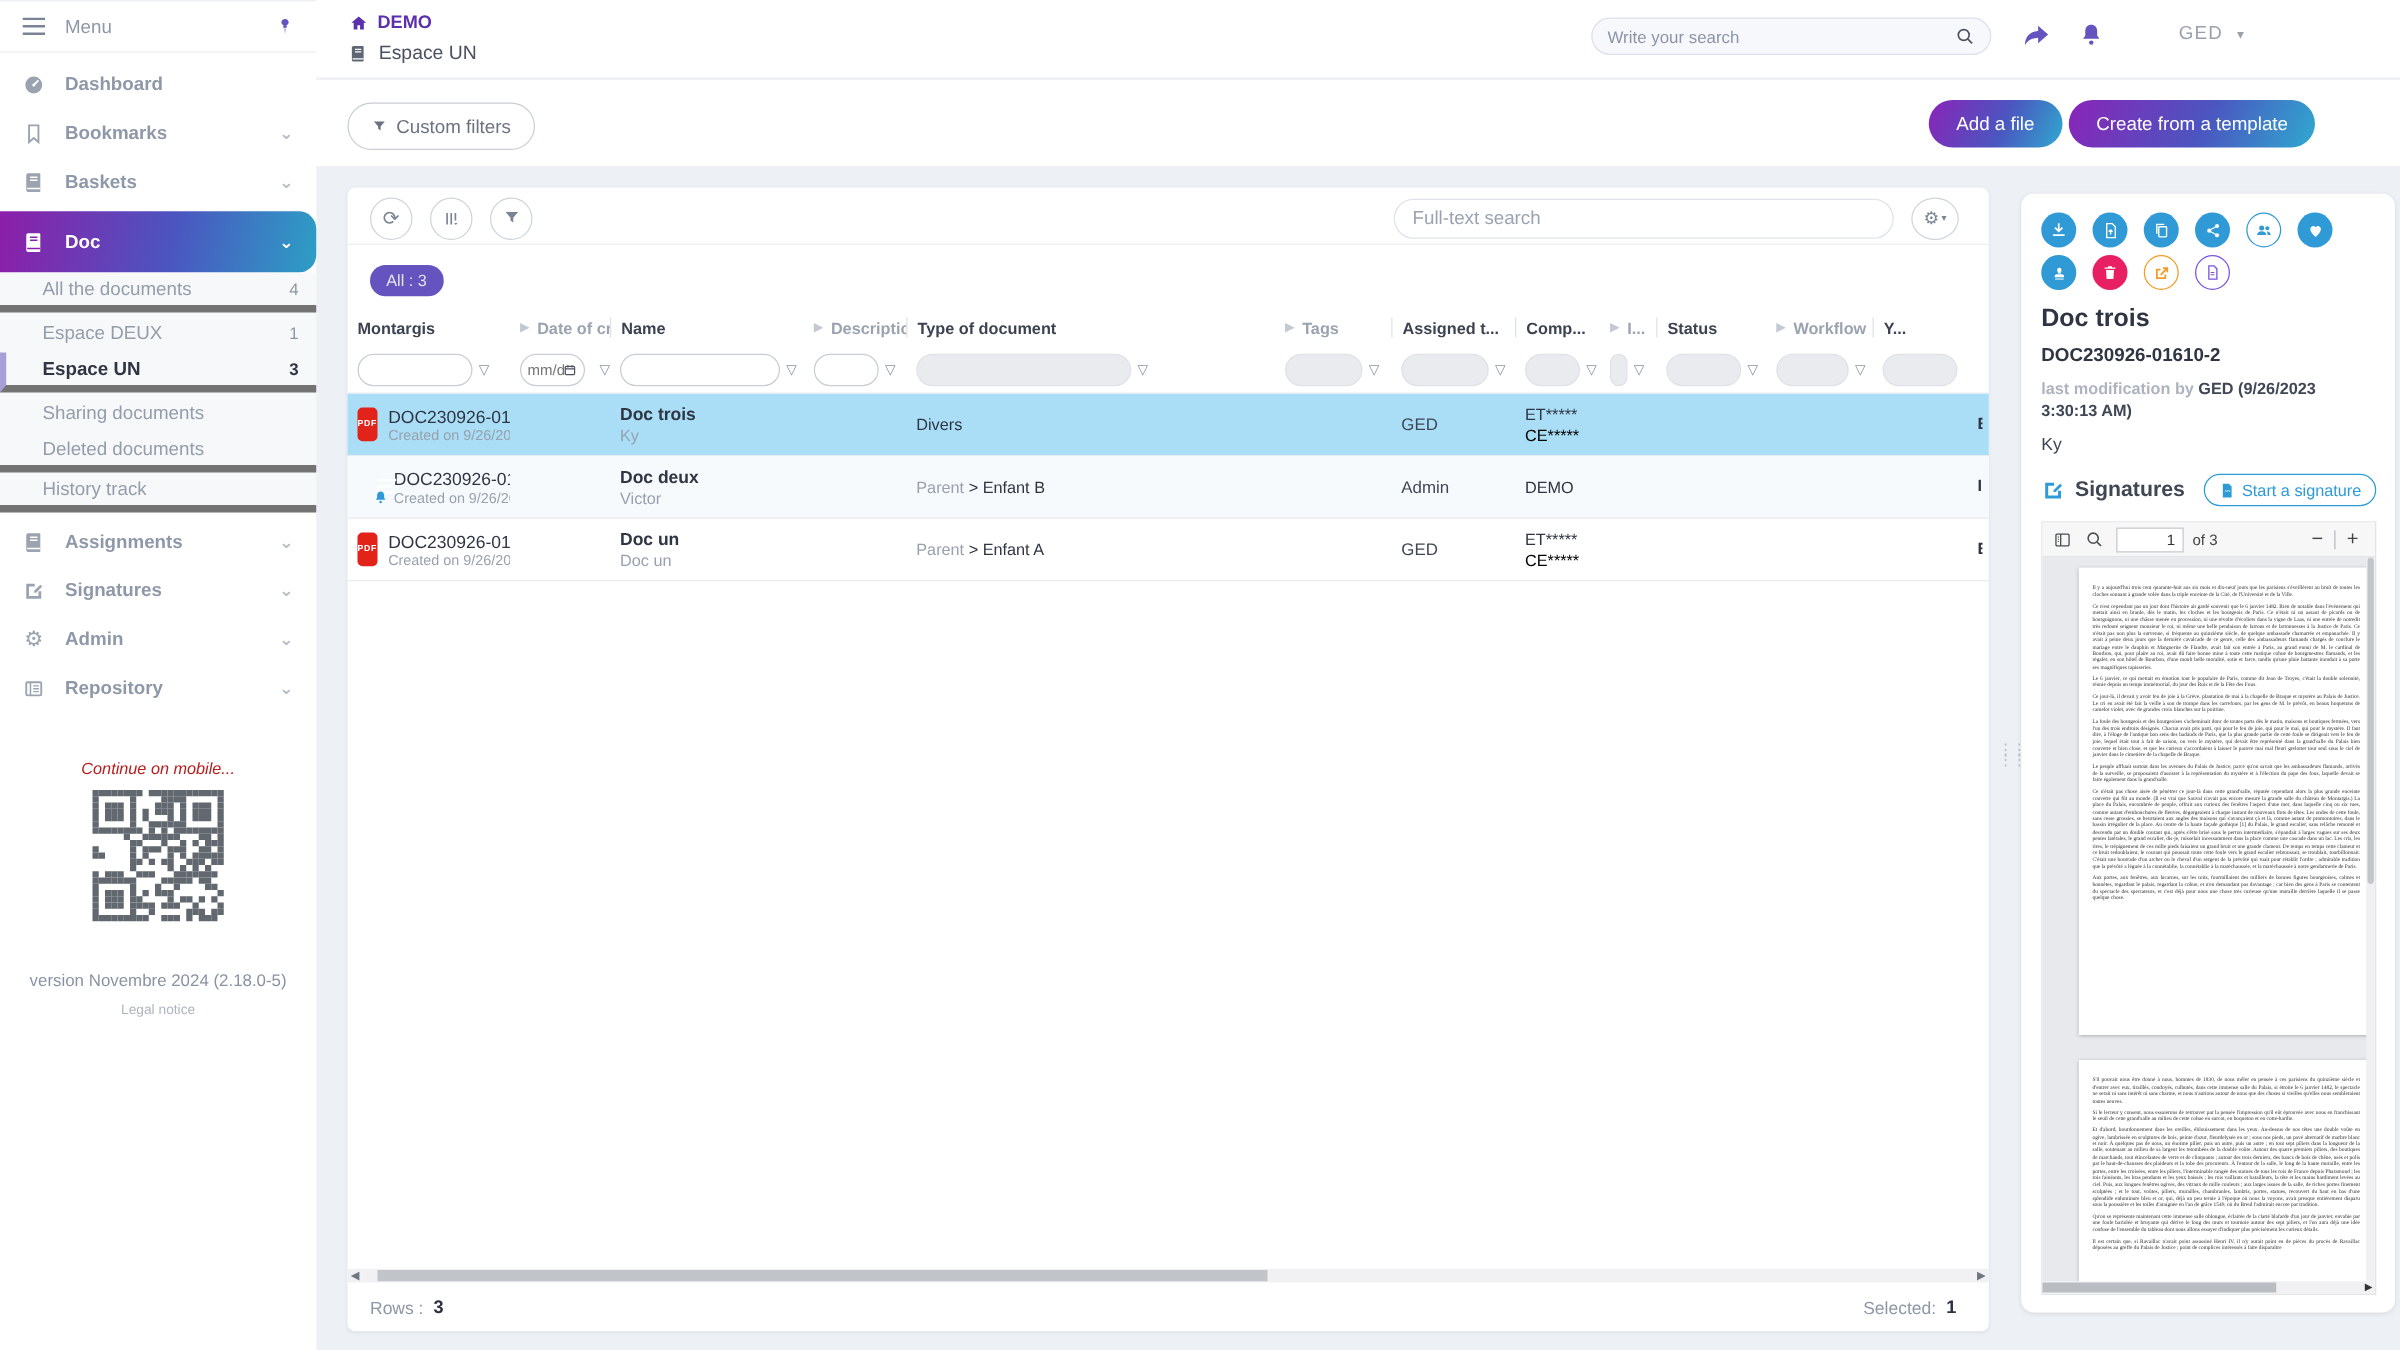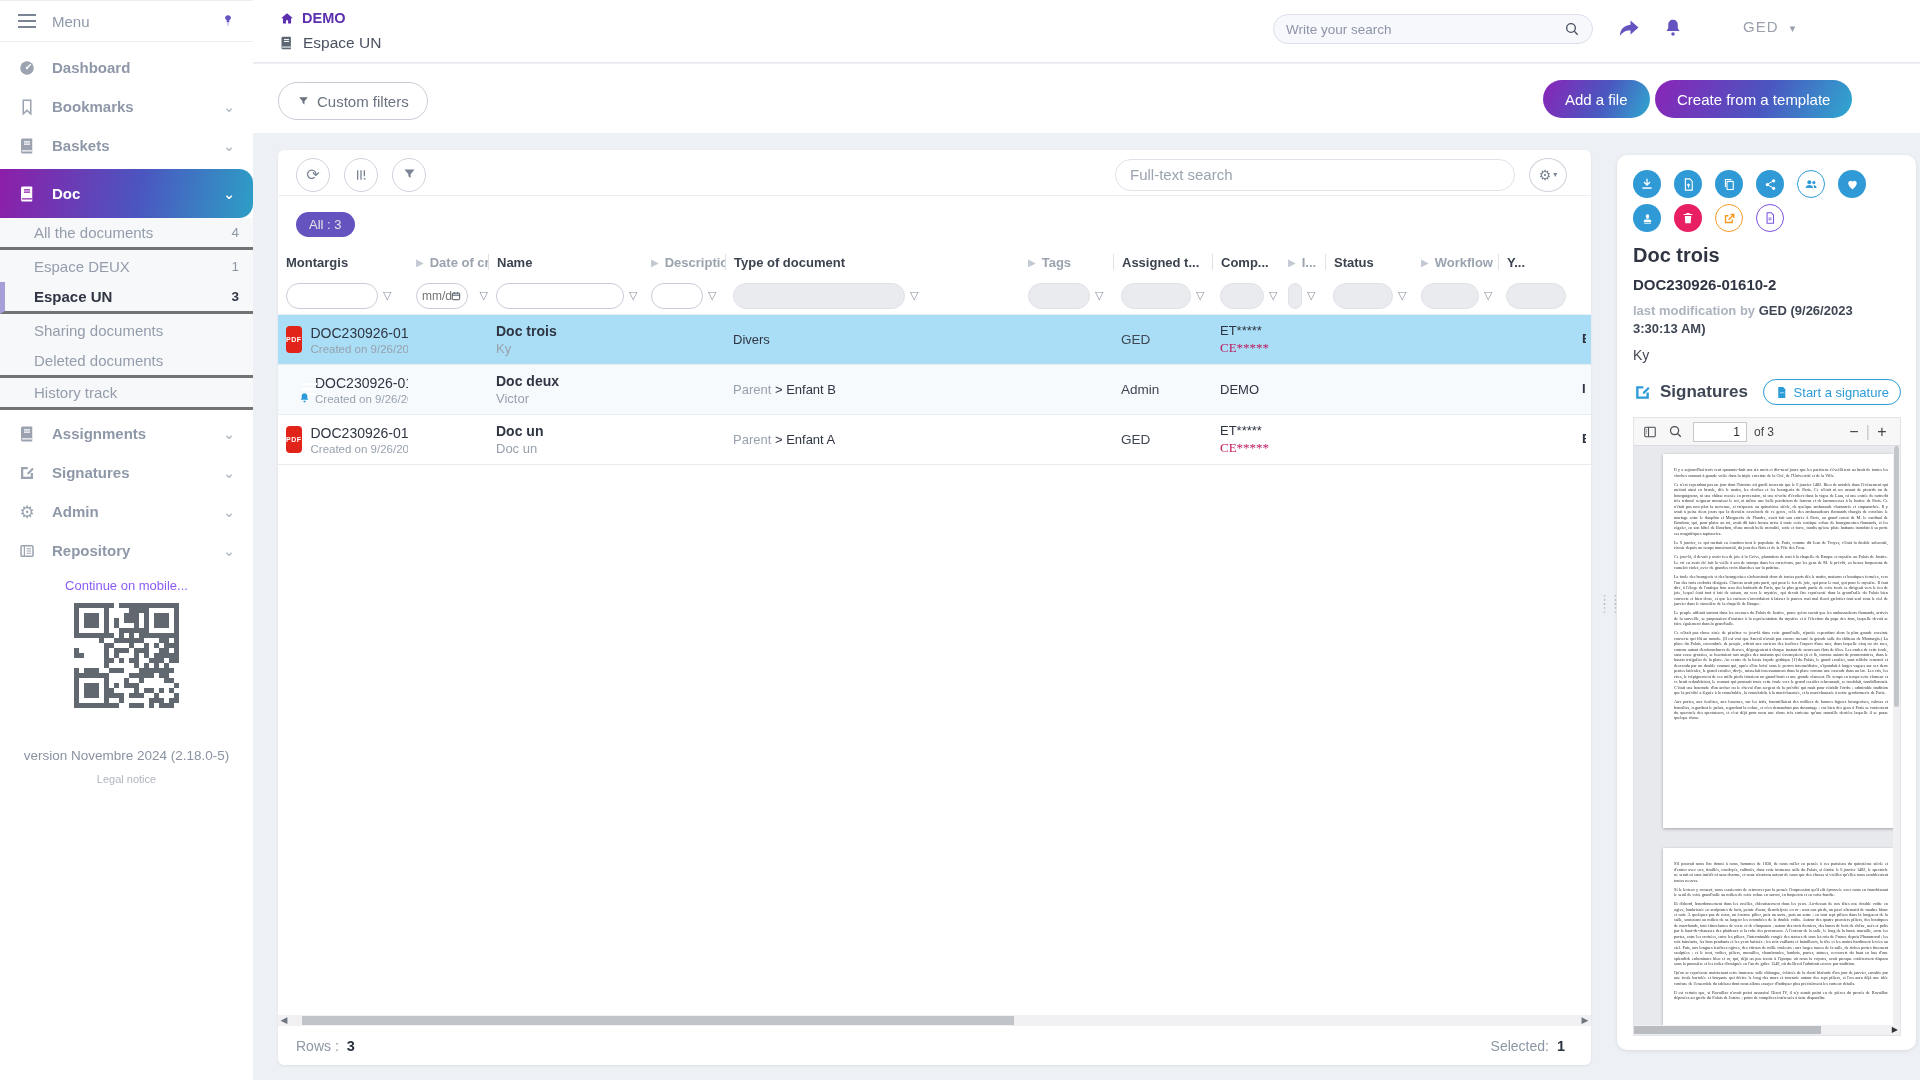--- a/index.html
+++ b/index.html
@@ -17,24 +17,24 @@
   .menu-row .pin { margin-left:auto; color:#6554c0; }
   .nav { padding-top:6px; }
   .nav-item { height:39px; display:flex; align-items:center; padding:0 18px; color:#8e98a8; font-size:15px; font-weight:600; cursor:pointer; }
   .nav-item .nlbl { margin-left:16px; }
   .nav-item .chev { margin-left:auto; color:#b6bcc6; font-size:14px; }
   .nav-item.active-doc { height:49px; margin-top:4px; background:linear-gradient(100deg,#8d1ea9,#4b56c0 55%,#2d9fc5); color:#fff; border-radius:0 14px 14px 0; }
   .nav-item.active-doc .chev { color:#fff; }
   .subnav { background:#f7f8fa; }
   .sub-item { height:32px; display:flex; align-items:center; padding:0 14px 0 34px; color:#949dab; font-size:15px; cursor:pointer; }
   .sub-item .count { margin-left:auto; font-size:13.5px; color:#8d97a5; }
-  .sub-item.bline { border-bottom:3px solid #737373; }
+  .sub-item.bline { border-bottom:6px solid #737373; }
   .sub-item.current { color:#2f3542; font-weight:bold; border-left:5px solid #a79fd8; padding-left:29px; }
   .sub-item.current .count { color:#2f3542; font-weight:bold; }
-  .mobile-hint { text-align:center; color:#8b5cf6; font-size:13px; margin-top:8px; }
+  .mobile-hint { text-align:center; color:#b91c1c; font-size:13px; margin-top:37px;font-style:italic; }
   #qr { width:105px; height:105px; margin:10px auto 0; display:grid; grid-template-columns:repeat(21,5px); grid-template-rows:repeat(21,5px); }
   #qr i { background:#62686f; }
   .version { text-align:center; color:#8a93a2; font-size:13.5px; margin-top:40px; }
   .legal { text-align:center; color:#b0b6c0; font-size:11px; margin-top:10px; cursor:pointer; }
 
   
   #topbar { position:absolute; left:253px; top:0; width:1667px; height:63px; background:#fff; border-bottom:1px solid #e9eaf0; z-index:2; }
   #subbar { position:absolute; left:253px; top:64px; width:1667px; height:69px; background:#fff; z-index:2; }
   .crumb1 { position:absolute; left:26px; top:10px; display:flex; align-items:center; gap:7px; color:#5b2fae; font-weight:bold; font-size:14.5px; }
   .crumb2 { position:absolute; left:26px; top:34px; display:flex; align-items:center; gap:9px; color:#4a5160; font-size:15.5px; }
@@ -73,21 +73,21 @@
   .trow { display:flex; height:50px; align-items:center; border-bottom:1px solid #e9ecef; font-size:13px; cursor:pointer; }
   .trow.sel { background:#a9def6; }
   .trow.alt { background:#f6fafd; }
   .trow .cell { padding-left:8px; overflow:hidden; white-space:nowrap; }
   .refcell { display:flex; align-items:center; gap:9px; }
   .l1 { color:#2f3542; font-size:14px; }
   .l1.b { font-weight:bold; }
   .l2 { color:#98a1ad; font-size:11.5px; margin-top:2px; }
   .typ .pfx { color:#98a1ad; } .typ .val { color:#2f3542; }
   .asg { color:#3f4654; font-size:13.5px; }
-  .cmp1 { color:#2f3542; } .cmp2 { color:#be185d; margin-top:2px;font-family:Liberation Serif, serif; }
+  .cmp1 { color:#2f3542; } .cmp2 { color:#000000; margin-top:2px; }
   .ycut { display:inline-block; width:4px; overflow:hidden; font-weight:bold; color:#2f3542; margin-left:76px; }
   .pdfic { width:23px; height:27px; background:#e2231a; border-radius:4px; color:#fff; font-size:7px; font-weight:bold; display:flex; align-items:center; justify-content:center; letter-spacing:.5px; }
   .docic { position:relative; width:23px; height:27px; background:#2b579a; border-radius:4px; }
   .docic .lines { position:absolute; left:4px; top:7px; width:15px; }
   .docic .lines i { display:block; height:2px; background:#fff; margin-bottom:3px; }
   .bellbadge { position:absolute; right:-13px; bottom:-2px; color:#2d9bd8; }
   .spacer { flex:1; }
   .hscroll { height:13px; display:flex; align-items:center; background:#fff; }
   .hs-track { flex:1; height:11px; background:#f1f1f3; position:relative; }
   .hs-thumb { position:absolute; left:12px; top:1px; height:9px; width:712px; background:#c1c4c9; cursor:grab; }

